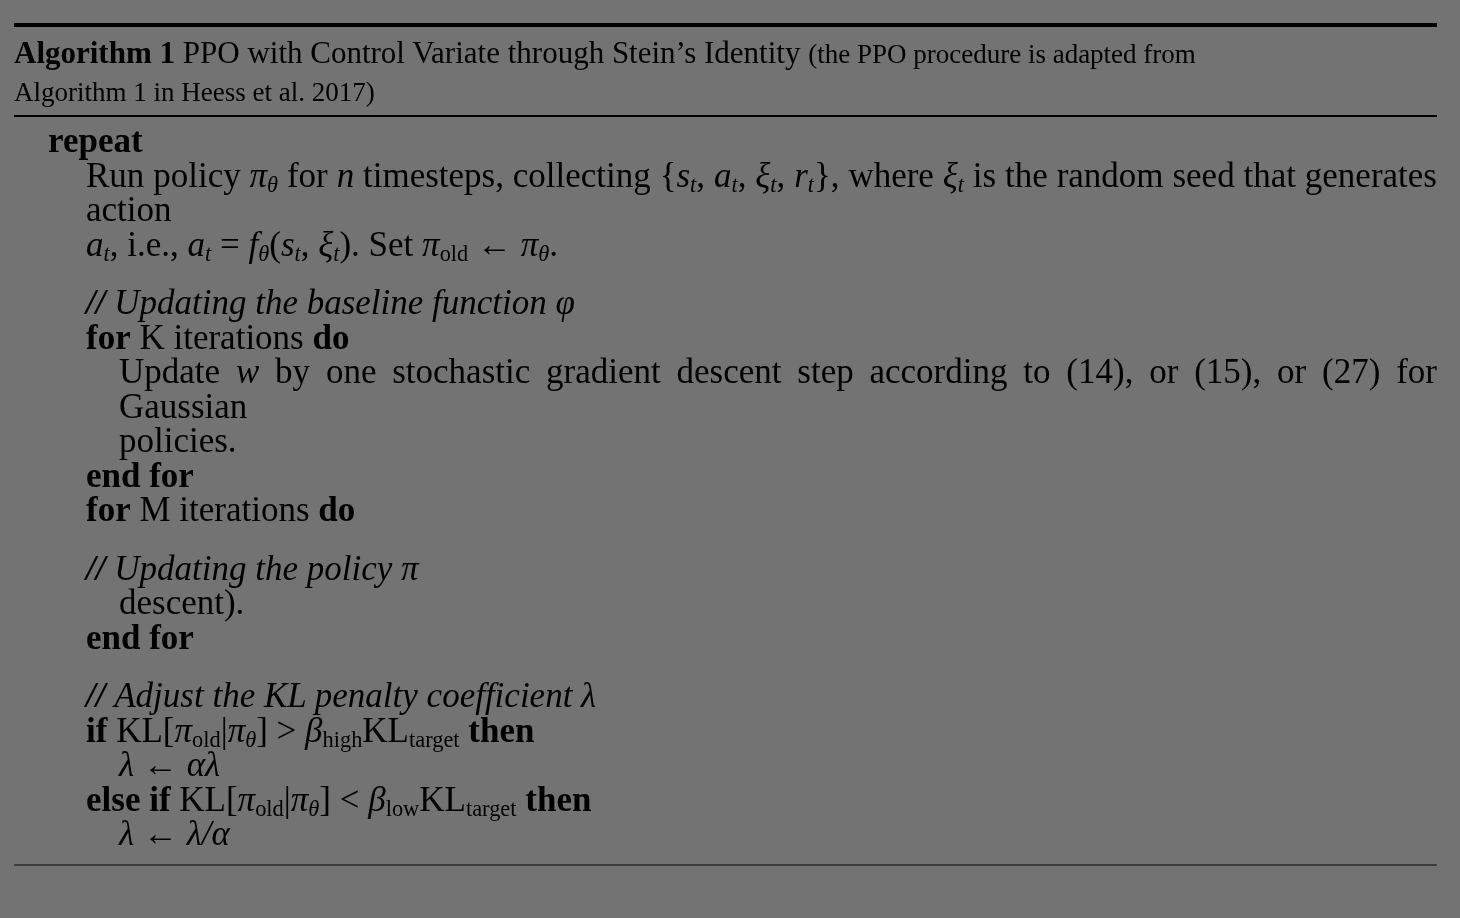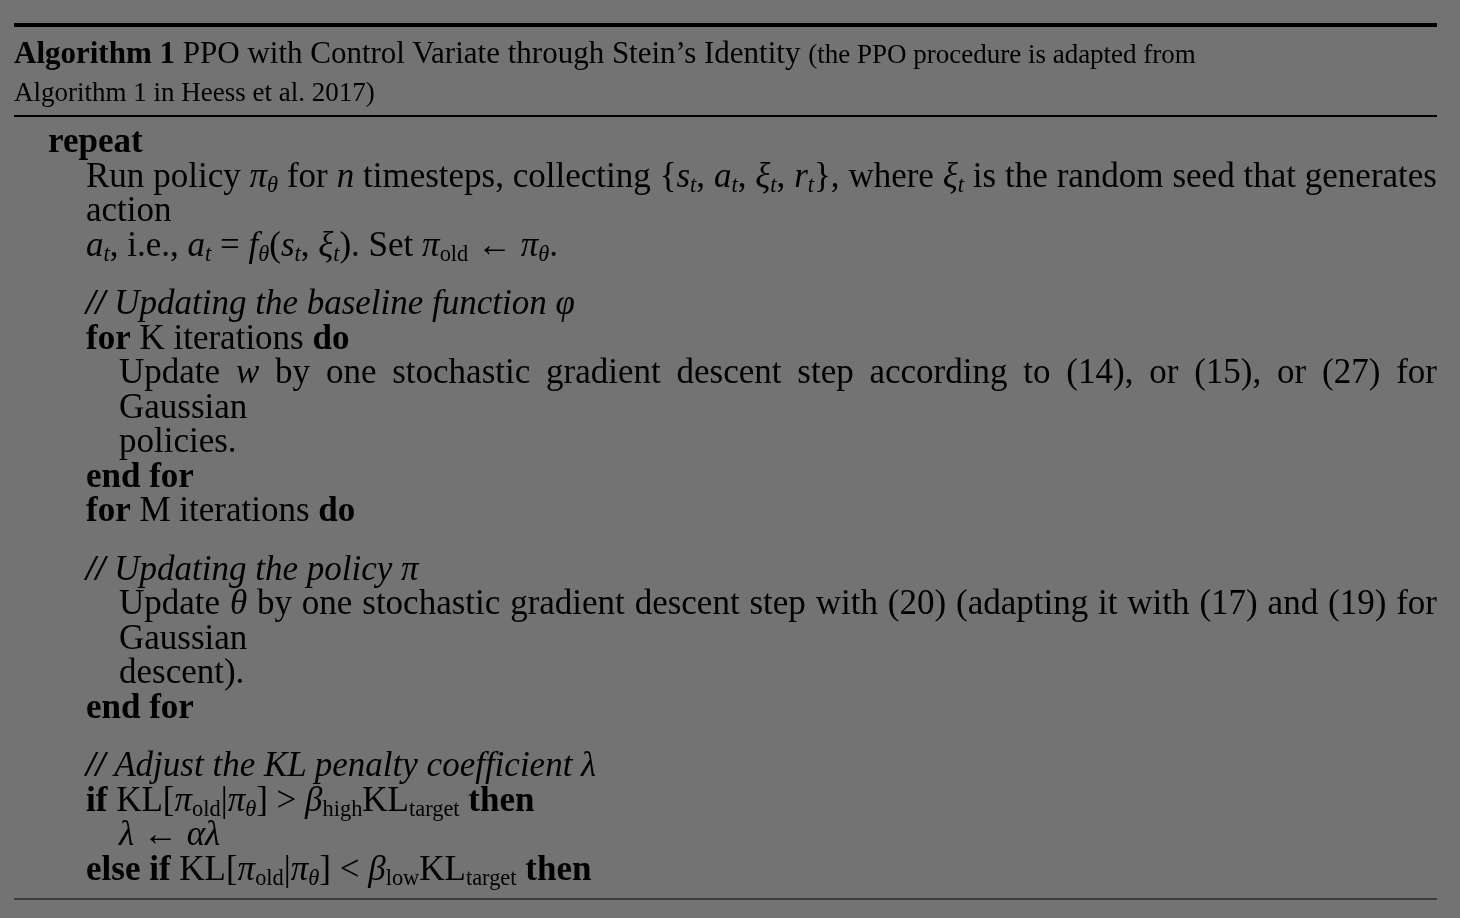--- a/index.html
+++ b/index.html
@@ -91,25 +91,25 @@
         <div class="line indent-0"><span class="s-b">repeat</span></div>
         <div class="line indent-1 just"><span class="s-r">Run policy </span><span class="s-i">π</span><span class="s-i sub">θ</span><span class="s-r"> for </span><span class="s-i">n</span><span class="s-r"> timesteps, collecting </span><span class="s-r">{</span><span class="s-i">s</span><span class="s-i sub">t</span><span class="s-r">, </span><span class="s-i">a</span><span class="s-i sub">t</span><span class="s-r">, </span><span class="s-i">ξ</span><span class="s-i sub">t</span><span class="s-r">, </span><span class="s-i">r</span><span class="s-i sub">t</span><span class="s-r">}</span><span class="s-r">, where </span><span class="s-i">ξ</span><span class="s-i sub">t</span><span class="s-r"> is the random seed that generates action</span></div>
         <div class="line indent-1"><span class="s-i">a</span><span class="s-i sub">t</span><span class="s-r">, i.e., </span><span class="s-i">a</span><span class="s-i sub">t</span><span class="s-r"> = </span><span class="s-i">f</span><span class="s-i sub">θ</span><span class="s-r">(</span><span class="s-i">s</span><span class="s-i sub">t</span><span class="s-r">, </span><span class="s-i">ξ</span><span class="s-i sub">t</span><span class="s-r">). Set </span><span class="s-i">π</span><span class="s-r sub">old</span><span class="s-r"> ← </span><span class="s-i">π</span><span class="s-i sub">θ</span><span class="s-r">.</span></div>
         <div class="line indent-1 gap"><span class="s-bi">// </span><span class="s-i">Updating the baseline function φ</span></div>
         <div class="line indent-1"><span class="s-b">for</span><span class="s-r"> K iterations </span><span class="s-b">do</span></div>
         <div class="line indent-2 just"><span class="s-r">Update </span><span class="s-i">w</span><span class="s-r"> by one stochastic gradient descent step according to (14), or (15), or (27) for Gaussian</span></div>
         <div class="line indent-2"><span class="s-r">policies.</span></div>
         <div class="line indent-1"><span class="s-b">end for</span></div>
         <div class="line indent-1"><span class="s-b">for</span><span class="s-r"> M iterations </span><span class="s-b">do</span></div>
         <div class="line indent-1 gap"><span class="s-bi">// </span><span class="s-i">Updating the policy π</span></div>
-        <div class="line indent-2 just"><span class="s-r">Update </span><span class="s-i">θ</span><span class="s-r"> by one stochastic gradient descent step with (20) (adapting it with (17) and (19) for Gaussian</span></div>
         <div class="line indent-2"><span class="s-r">descent).</span></div>
         <div class="line indent-1"><span class="s-b">end for</span></div>
         <div class="line indent-1 gap"><span class="s-bi">// </span><span class="s-i">Adjust the KL penalty coefficient λ</span></div>
         <div class="line indent-1"><span class="s-b">if</span><span class="s-r"> KL[</span><span class="s-i">π</span><span class="s-r sub">old</span><span class="s-r">|</span><span class="s-i">π</span><span class="s-i sub">θ</span><span class="s-r">] &gt; </span><span class="s-i">β</span><span class="s-r sub">high</span><span class="s-r">KL</span><span class="s-r sub">target</span><span class="s-r"> </span><span class="s-b">then</span></div>
         <div class="line indent-2"><span class="s-i">λ</span><span class="s-r"> ← </span><span class="s-i">αλ</span></div>
         <div class="line indent-1"><span class="s-b">else if</span><span class="s-r"> KL[</span><span class="s-i">π</span><span class="s-r sub">old</span><span class="s-r">|</span><span class="s-i">π</span><span class="s-i sub">θ</span><span class="s-r">] &lt; </span><span class="s-i">β</span><span class="s-r sub">low</span><span class="s-r">KL</span><span class="s-r sub">target</span><span class="s-r"> </span><span class="s-b">then</span></div>
+        <div class="line indent-2"><span class="s-i">λ</span><span class="s-r"> ← </span><span class="s-i">λ/α</span></div>
       </div>
 
     <div class="rule-bottom"></div>
 
   </div>
 </div>
 
 </body></html>

